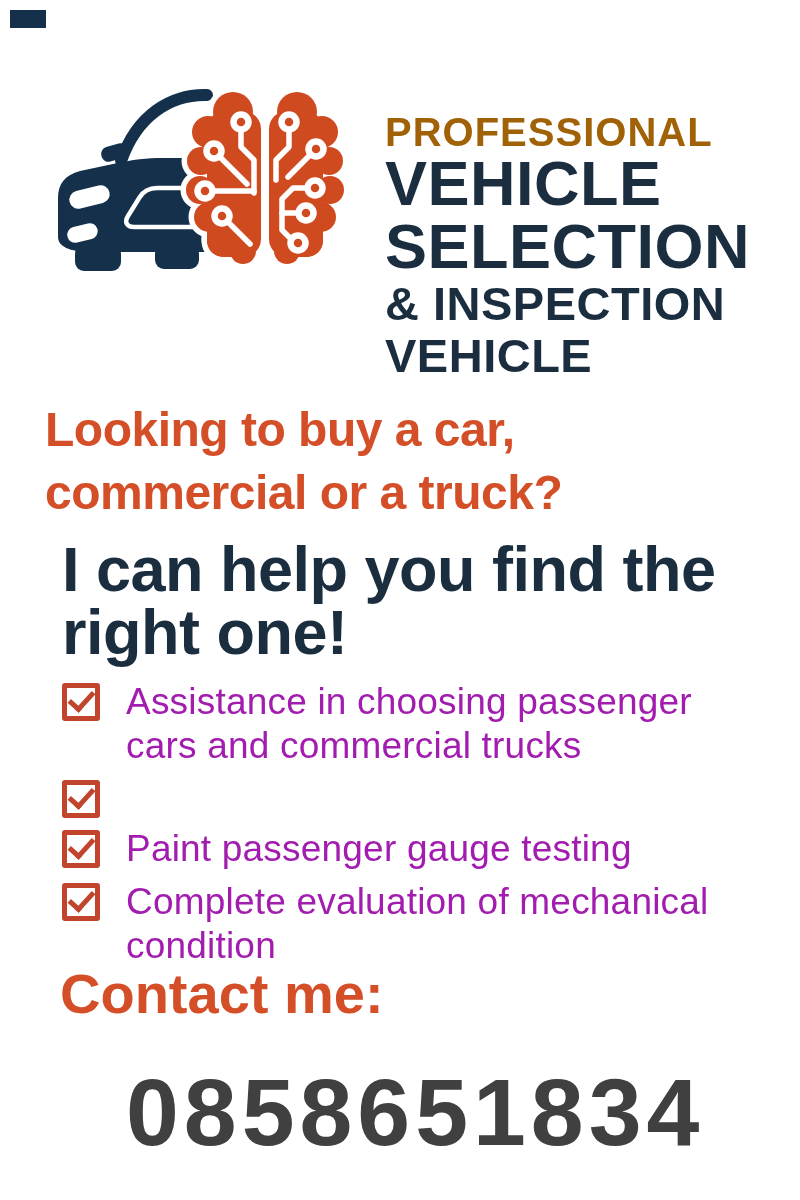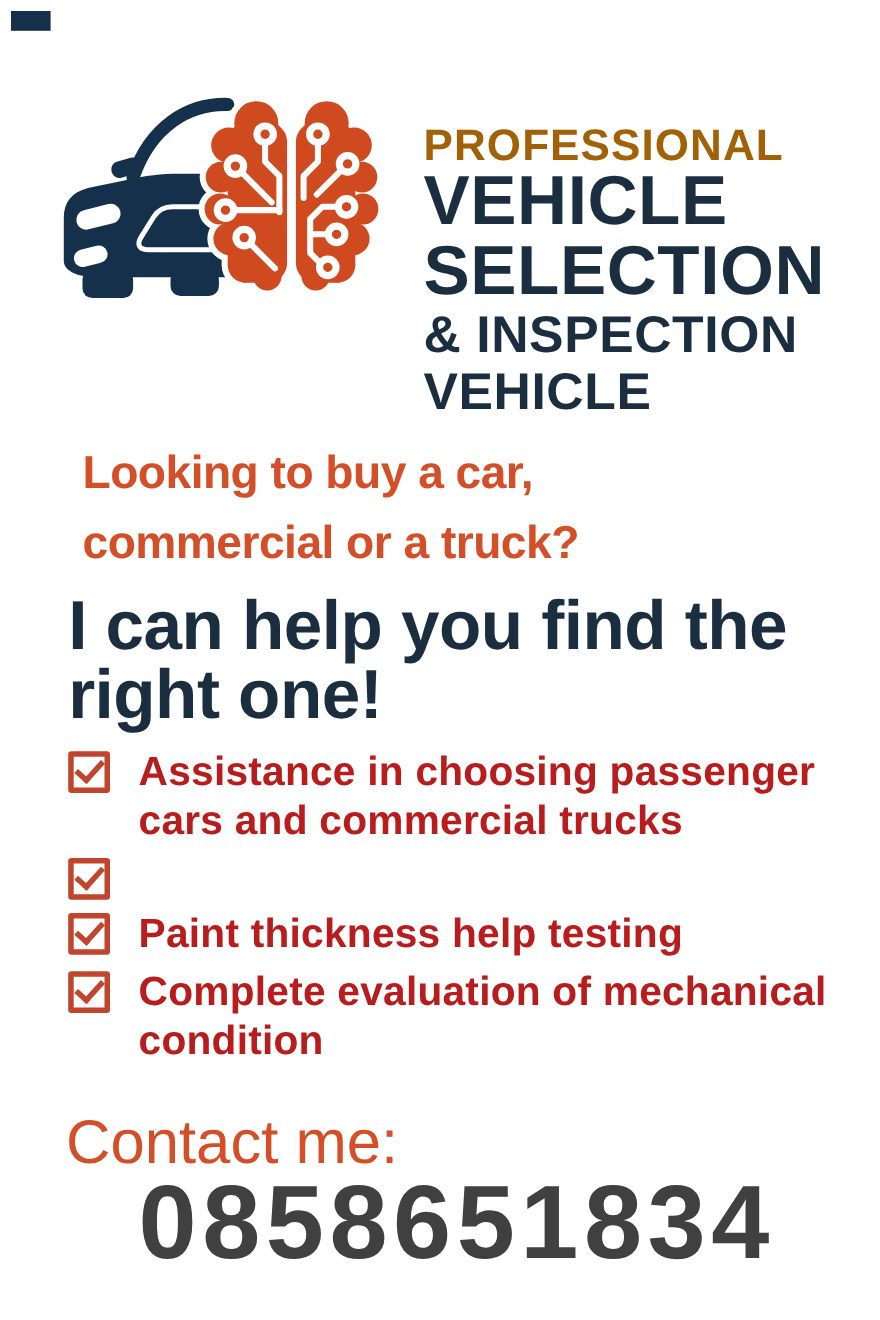--- a/index.html
+++ b/index.html
@@ -13,38 +13,38 @@
   }
   .corner-mark { position:absolute; left:10px; top:10px; width:36px; height:18px; background:#15304b; }
 
   .logo-wrap { position:absolute; left:55px; top:85px; width:295px; height:190px; }
 
   .header-block { position:absolute; left:385px; top:112px; color:#1b2e40; font-weight:700; white-space:nowrap; }
   .hp  { font-size:40px; line-height:40px; color:#a16207; letter-spacing:1px; }
   .h1a { font-size:63px; line-height:63px; letter-spacing:0.5px; }
   .h2a { font-size:47px; line-height:52px; letter-spacing:0.5px; }
 
-  .headline-orange { position:absolute; left:75px; top:398px; font-size:42px; line-height:63px;
+  .headline-orange { position:absolute; left:45px; top:398px; font-size:48px; line-height:63px;
                      font-weight:700; color:#d44e27; letter-spacing:-0.5px; white-space:nowrap; }
   .headline-navy   { position:absolute; left:62px; top:538px; font-size:63px; line-height:63px;
                      font-weight:700; color:#1b2e40; letter-spacing:-0.5px; white-space:nowrap; }
   .headline-orange span, .headline-navy span { display:block; }
 
   .checklist { position:absolute; left:62px; top:680px; width:700px; }
   .check-item { display:flex; margin-bottom:9px; }
   .cbox { width:28px; height:28px; border:5px solid #c0452c; border-radius:3px;
           margin:3px 26px 0 0; flex:0 0 auto; }
   .cmark { display:block; width:20px; height:10px; border-left:5px solid #c0452c;
            border-bottom:5px solid #c0452c; transform:rotate(-48deg);
            margin:3px 0 0 2px; }
-  .item-text { font-size:37px; line-height:44px; color:#b91c1c; font-weight:700; letter-spacing:0.2px; }
+  .item-text { font-size:37px; line-height:44px; color:#a21caf; font-weight:400; letter-spacing:0.2px; }
   .item-text span { display:block; white-space:nowrap; }
 
-  .contact-label { position:absolute; left:60px; top:1008px; font-size:56px; line-height:60px;
-                   font-weight:400; color:#d44e27; white-space:nowrap; }
+  .contact-label { position:absolute; left:60px; top:964px; font-size:56px; line-height:60px;
+                   font-weight:700; color:#d44e27; white-space:nowrap; }
   .phone-number  { position:absolute; left:126px; top:1062px; font-size:95px; line-height:100px;
                    font-weight:700; color:#404040; letter-spacing:5px; white-space:nowrap; }
 </style>
 </head>
 <body>
 
 <div class="corner-mark"></div>
 
 <div class="logo-wrap">
   <svg width="295" height="190" viewBox="0 0 295 190">
@@ -141,21 +141,21 @@
   <div class="check-item">
     <div class="cbox">
         <i class="cmark"></i>
       </div>
   </div>
   <div class="check-item">
     <div class="cbox">
         <i class="cmark"></i>
       </div>
     <div class="item-text">
-      <span>Paint thickness help testing</span>
+      <span>Paint passenger gauge testing</span>
       <span></span>
     </div>
   </div>
   <div class="check-item">
     <div class="cbox">
         <i class="cmark"></i>
       </div>
     <div class="item-text">
       <span>Complete evaluation of mechanical</span>
       <span>condition</span>

